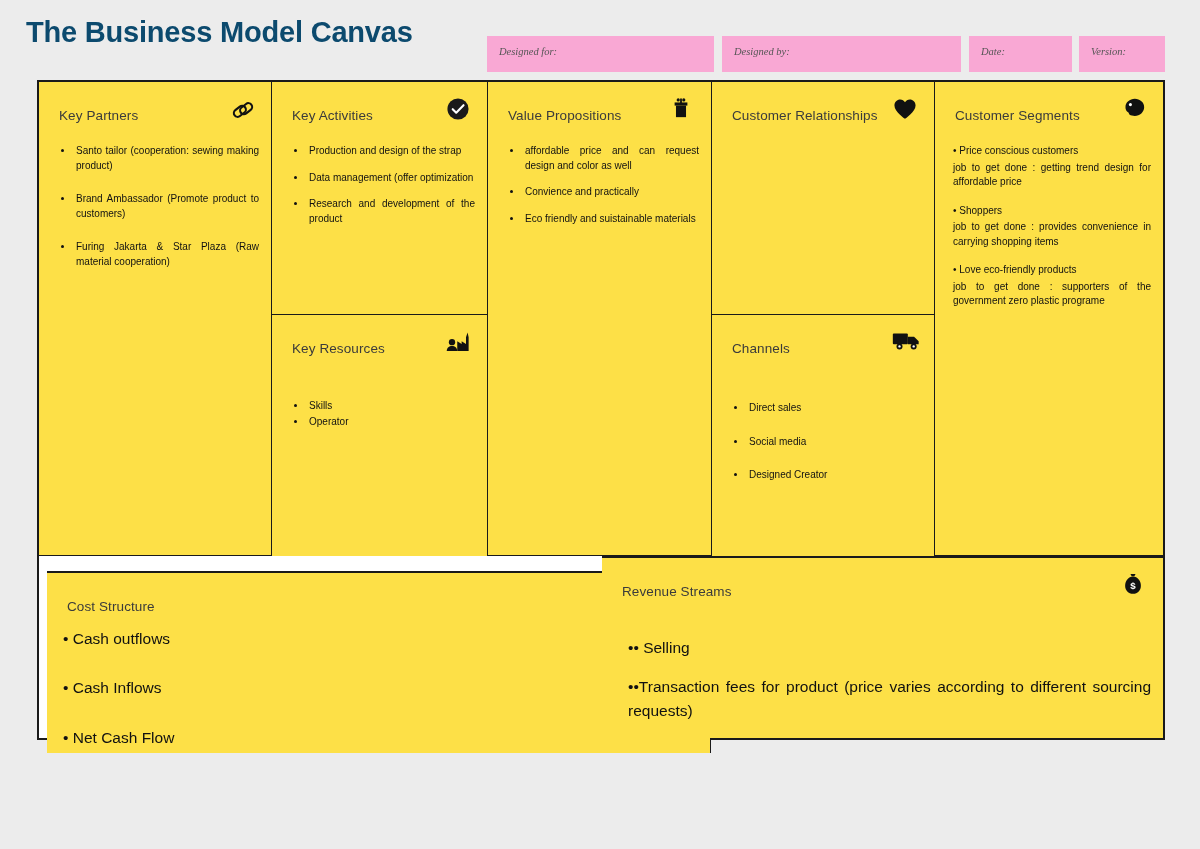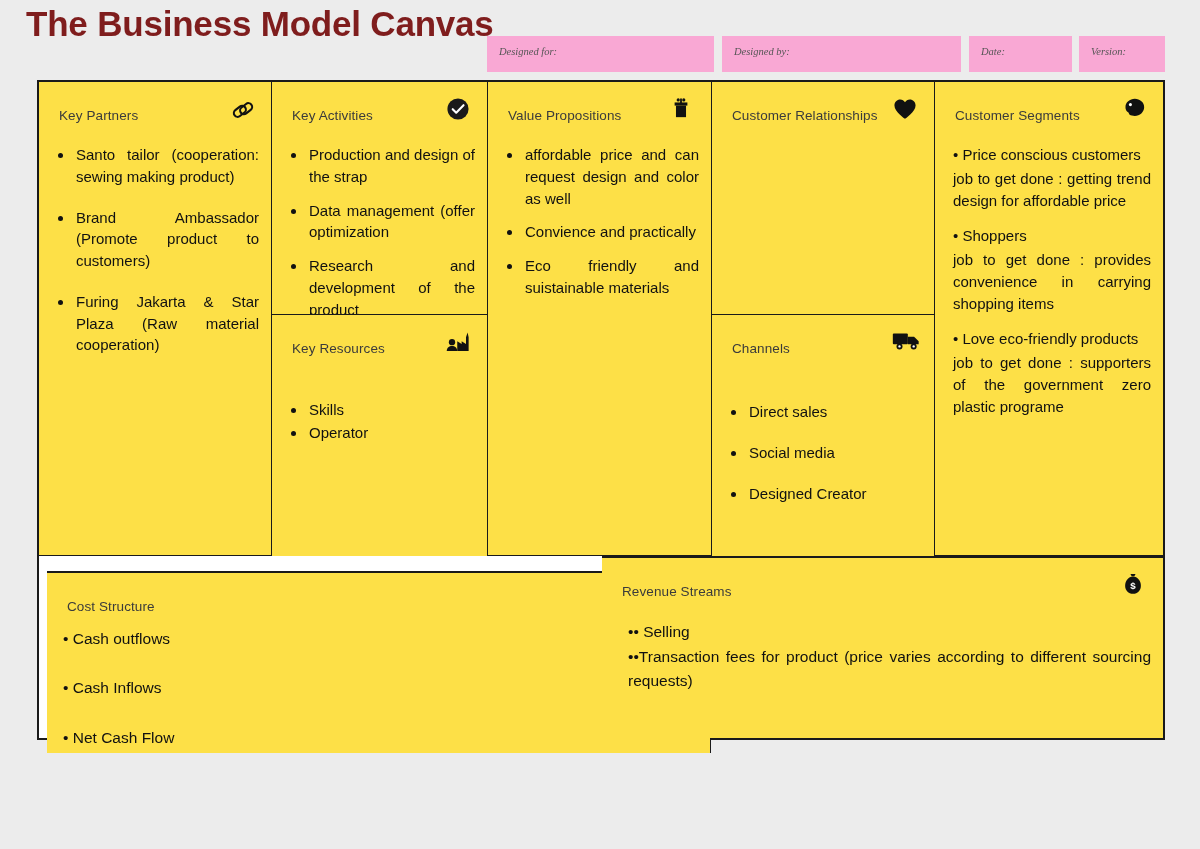--- a/index.html
+++ b/index.html
@@ -15,24 +15,24 @@
     width: 1200px;
     height: 849px;
     background: #ececec;
     overflow: hidden;
   }
 
   
   #page-title {
     position: absolute;
     left: 26px;
-    top: 4px;
-    font-size: 35px;
+    top: 16px;
+    font-size: 29px;
     font-weight: bold;
-    color: #7f1d1d;
+    color: #0c4a6e;
     letter-spacing: -0.2px;
     white-space: nowrap;
   }
 
   
   .meta-field {
     position: absolute;
     background: #f9a8d4;
     top: 36px;
     height: 36px;
@@ -91,21 +91,21 @@
     top: 14px;
     width: 28px;
     height: 28px;
     line-height: 0;
   }
   .block-body {
     position: absolute;
     left: 18px;
     right: 12px;
     top: 62px;
-    font-size: 15px;
+    font-size: 10px;
     color: #111111;
     line-height: 1.45;
   }
   ul.bullets {
     margin: 0;
     padding: 0 0 0 17px;
     list-style: disc;
   }
   ul.bullets > li {
     margin: 0 0 12px 0;
@@ -135,21 +135,21 @@
   
   #block-cost-structure .block-body,
   #block-revenue-streams .block-body {
     font-size: 15.5px;
     line-height: 1.5;
     top: 54px;
     left: 16px;
   }
   #block-cost-structure .block-body p { margin: 0 0 26px 0; }
   #block-revenue-streams .block-body { left: 26px; top: 62px; }
-  #block-revenue-streams .block-body p { margin: 0 0 2px 0; text-align: justify; }
+  #block-revenue-streams .block-body p { margin: 16px 0 2px 0; text-align: justify; }
 
   
   #footer { position: absolute; left: 0; top: 756px; width: 1200px; height: 93px; }
 </style>
 </head>
 <body>
 
 <div id="canvas-page">
 
   <div id="page-title">The Business Model Canvas</div>

